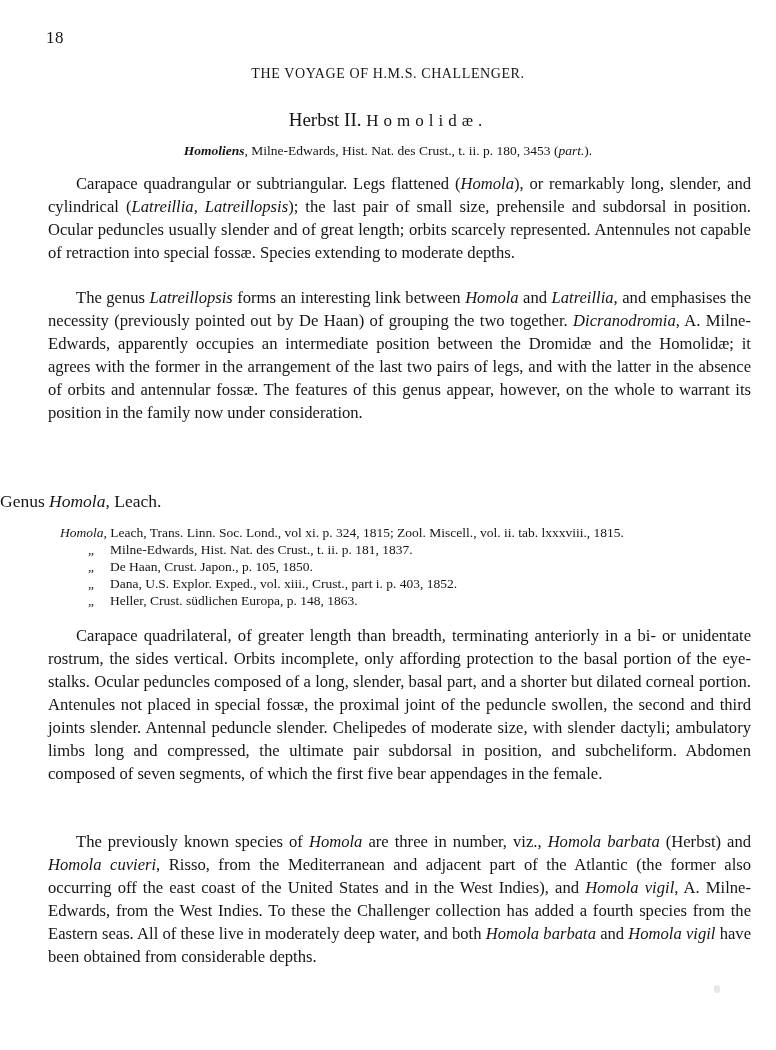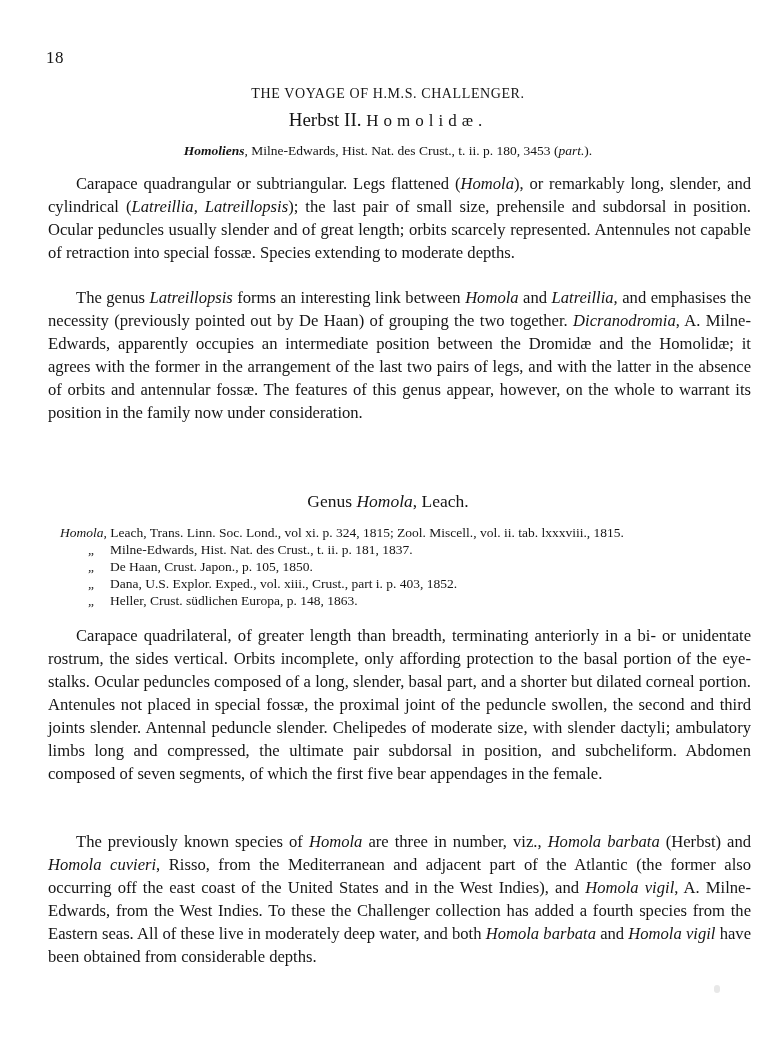--- a/index.html
+++ b/index.html
@@ -3,37 +3,37 @@
 <meta charset="utf-8">
 <style>
   html, body { margin: 0; padding: 0; background: #ffffff; }
   body {
     width: 776px; height: 1050px; overflow: hidden; position: relative;
     font-family: "Liberation Serif", "DejaVu Serif", serif;
     color: #151515;
   }
   .page { position: absolute; left: 0; top: 0; width: 776px; height: 1050px; }
   .running-head {
-    position: absolute; top: 48px; left: 46px; right: 46px; height: 24px;
+    position: absolute; top: 28px; left: 46px; right: 46px; height: 24px;
     font-size: 15px; letter-spacing: 0.4px; font-family: Liberation Serif, serif;
   }
   .folio { position: absolute; left: 0; top: 0; font-size: 17px; }
   .head-title { position: absolute; left: 0; right: 0; text-align: center; top: 2px; font-size: 14px; letter-spacing: 0.6px; margin-top: 36px; }
   .family-title {
     position: absolute; top: 109px; left: 0; right: 0; text-align: center;
     font-size: 19px;
   }
   .family-title .sc { letter-spacing: 5px; font-size: 17px; }
   .syn-line { position: absolute; left: 0; right: 0; text-align: center; font-size: 13.5px; }
   .body-para {
     position: absolute; left: 48px; width: 703px; font-size: 16.6px;
     line-height: 23px; text-align: justify; text-indent: 28px;
   }
   .genus-title {
-    position: absolute; top: 491px; left: 0; right: 0; text-align: center; font-size: 17.5px;
+    position: absolute; top: 491px; left: 0; right: 0; text-align: left; font-size: 17.5px;
   }
   .refs { position: absolute; left: 60px; top: 524px; width: 700px; font-size: 13.5px; line-height: 17px; }
   .ref-line { white-space: nowrap; }
   .ditto { display: inline-block; width: 50px; padding-left: 28px; box-sizing: border-box; }
   .ref-cont { display: inline-block; }
   i { }
   .speck { position: absolute; right: 56px; top: 985px; width: 6px; height: 8px; border-radius: 3px; background: #e8e8e8; }
 </style>
 </head>
 <body>

